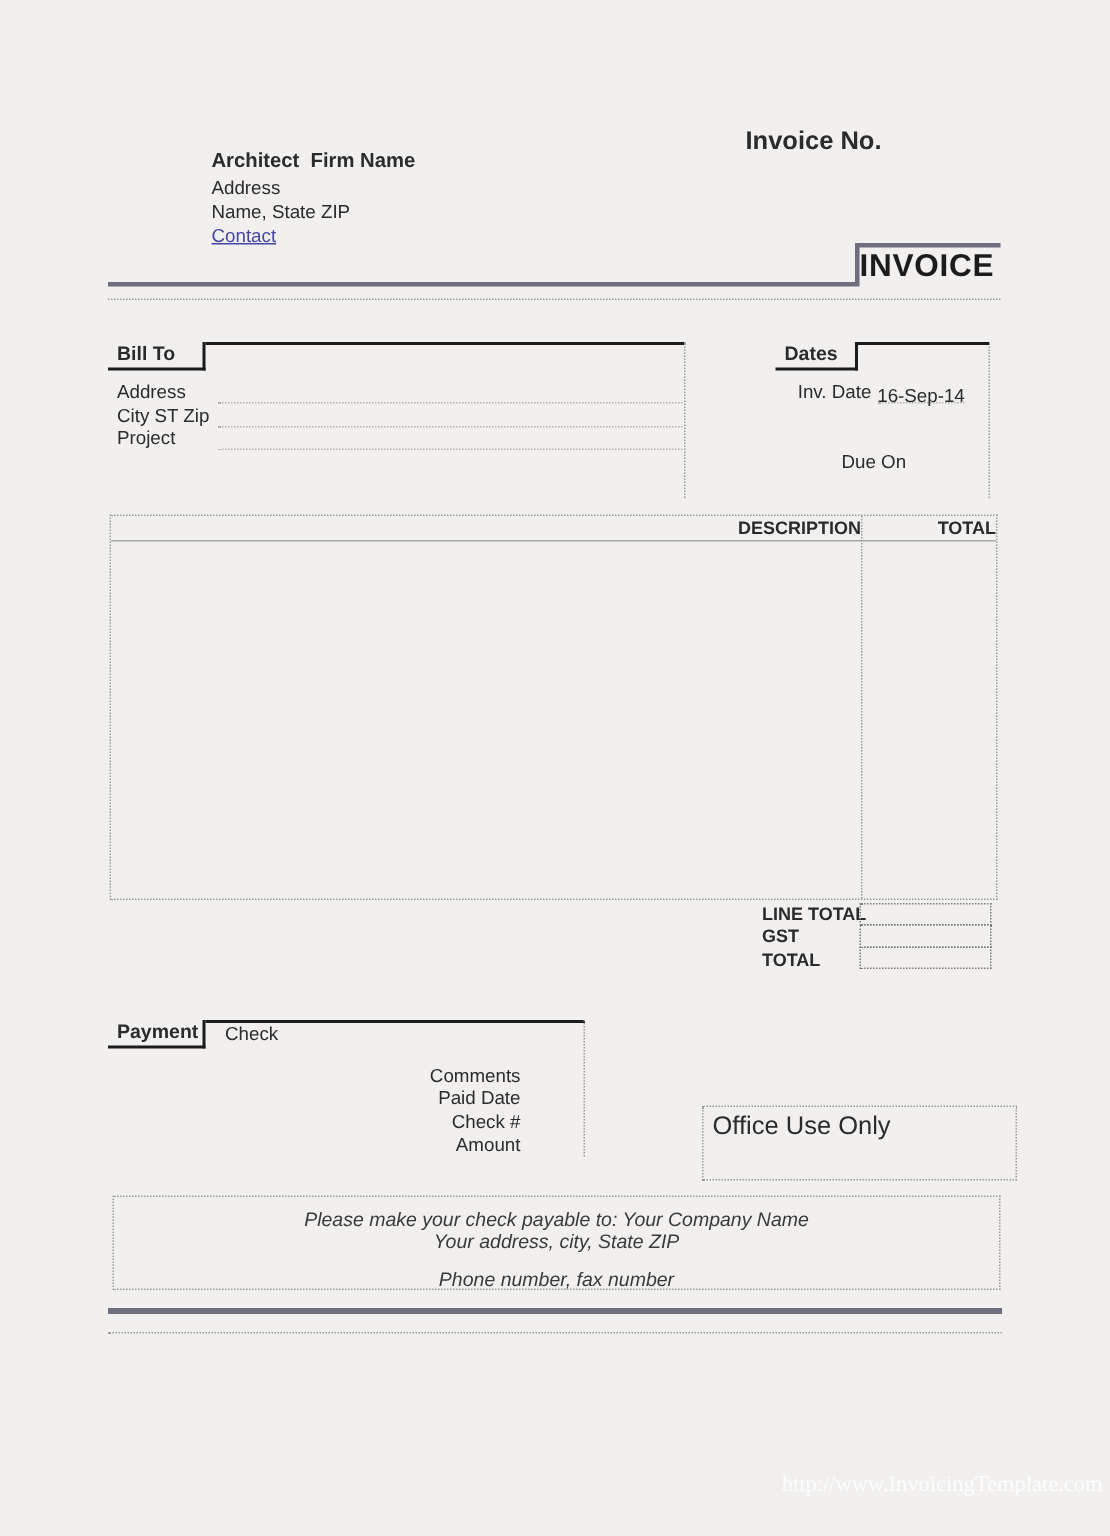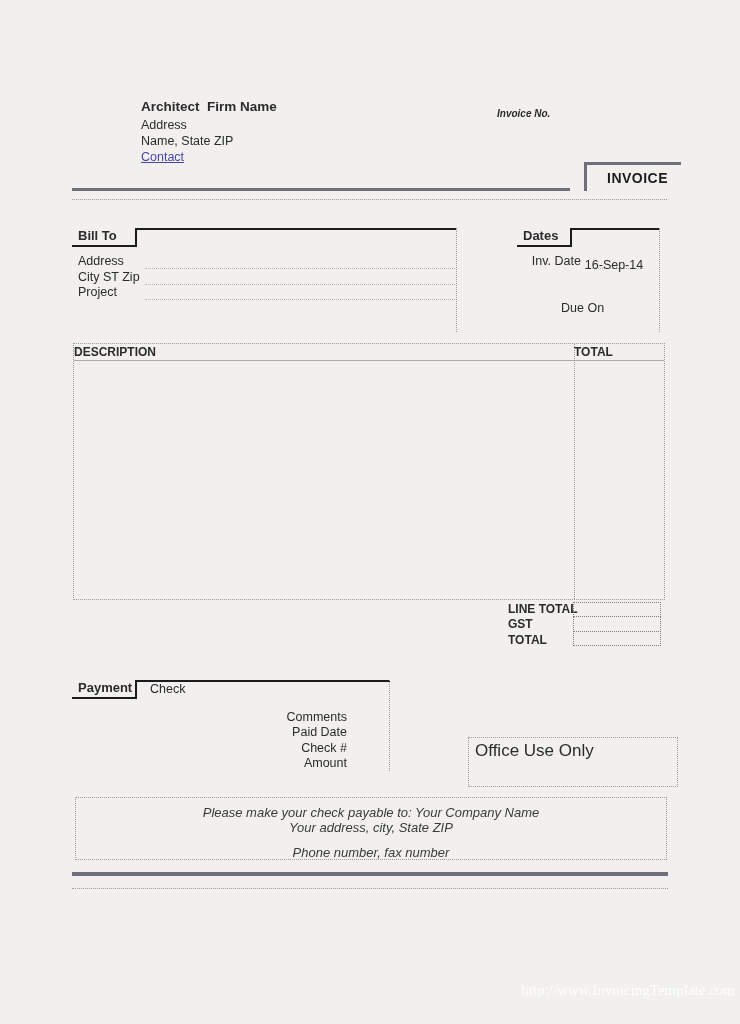--- a/index.html
+++ b/index.html
@@ -10,32 +10,32 @@
     font-family:"Liberation Sans", sans-serif;
     color:#2b2b2b;
     overflow:hidden;
   }
   .abs { position:absolute; }
   .fs12 { font-size:12.5px; }
   .pre { white-space:pre; }
 
   
   .firm-name { left:141px; top:99px; font-size:13.5px; font-weight:bold; }
-  .invoice-no { left:497px; top:108px; font-size:10px; font-weight:bold;font-style:italic; }
+  .invoice-no { left:497px; top:84px; font-size:17px; font-weight:bold; }
   .addr1 { left:141px; top:118px; }
   .addr2 { left:141px; top:134px; }
   .contact { left:141px; top:150px; color:#4646a5; text-decoration:underline; cursor:pointer; }
 
   
   .rule-left { left:72px; top:188px; width:498px; height:3px; background:#6e6e7c; }
   .invoice-box {
     left:570px; top:162px; width:97px; height:29px;
     border-top:3px solid #6e6e7c; border-left:3px solid #6e6e7c;
-    font-size:14px; font-weight:bold; color:#1c1c1c;
-    padding-left:20px; line-height:26px; letter-spacing:0.5px;margin-left:14px;
+    font-size:21px; font-weight:bold; color:#1c1c1c;
+    padding-left:0; line-height:26px; letter-spacing:0.5px;
   }
   .dotted-rule-top { left:72px; top:199px; width:595px; border-top:1px dotted #9b9b9b; height:0; }
 
   
   .tab {
     border-bottom:2px solid #1c1c1c; border-right:2px solid #1c1c1c;
     font-size:13px; font-weight:bold; padding-left:6px; line-height:16px; height:19px;
   }
   .tab-run { border-top:2px solid #1c1c1c; height:0; }
   .dotted-v { border-left:1px dotted #9b9b9b; width:0; }
@@ -51,21 +51,21 @@
   .billto-rows .frow { height:15.4px; }
   .billto-rows .lbl { width:67px; }
 
   .dates-rows { left:517px; top:254px; width:141px;align-items:center; }
   .dates-rows .frow { height:15.4px; }
   .dates-rows .lbl { width:53px; }
 
   
   .items-table { left:73px; top:343px; width:592px; height:257px; border:1px dotted #9b9b9b; }
   .items-header { display:flex; height:17px; border-bottom:1px solid #a8a8a6; }
-  .items-header .hcell { font-size:12px; font-weight:bold; text-align:left; line-height:16px; }
+  .items-header .hcell { font-size:12px; font-weight:bold; text-align:right; line-height:16px; }
   .hcell.desc { width:500px; }
   .hcell.total { flex:1; }
   .col-divider { position:absolute; left:500px; top:0; bottom:0; border-left:1px dotted #9b9b9b; width:0; }
   .items-body { position:absolute; left:0; top:17px; right:0; bottom:0; }
 
   
   .totals-labels { left:508px; top:602px; }
   .totals-labels div { height:15.3px; font-size:12px; font-weight:bold; line-height:15px; }
   .totals-boxes { left:573px; top:602px; width:88px; }
   .totals-boxes .tbox { height:15.3px; border:1px dotted #7d7d7b; }

